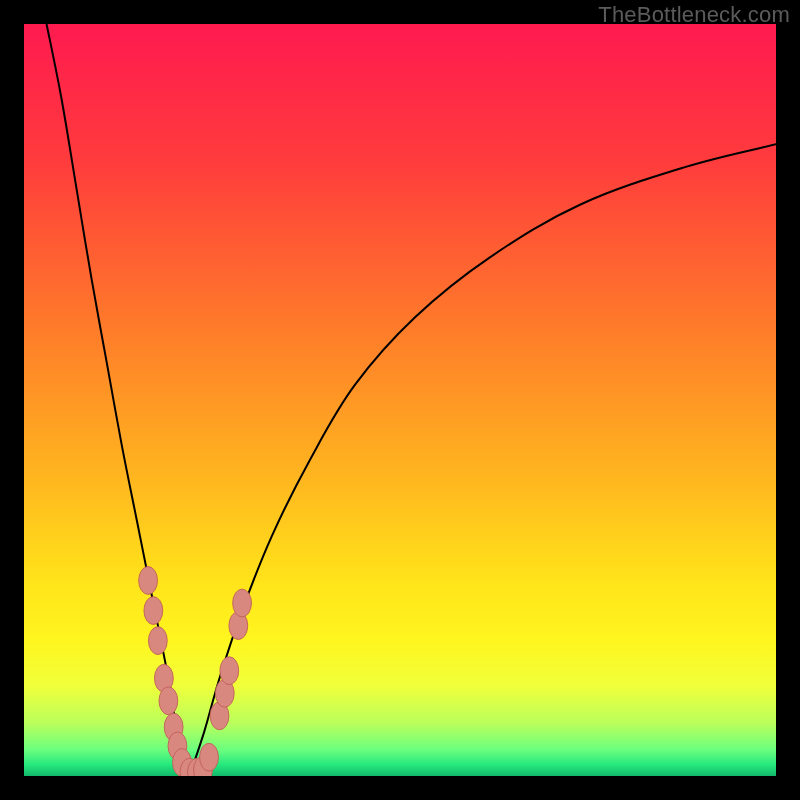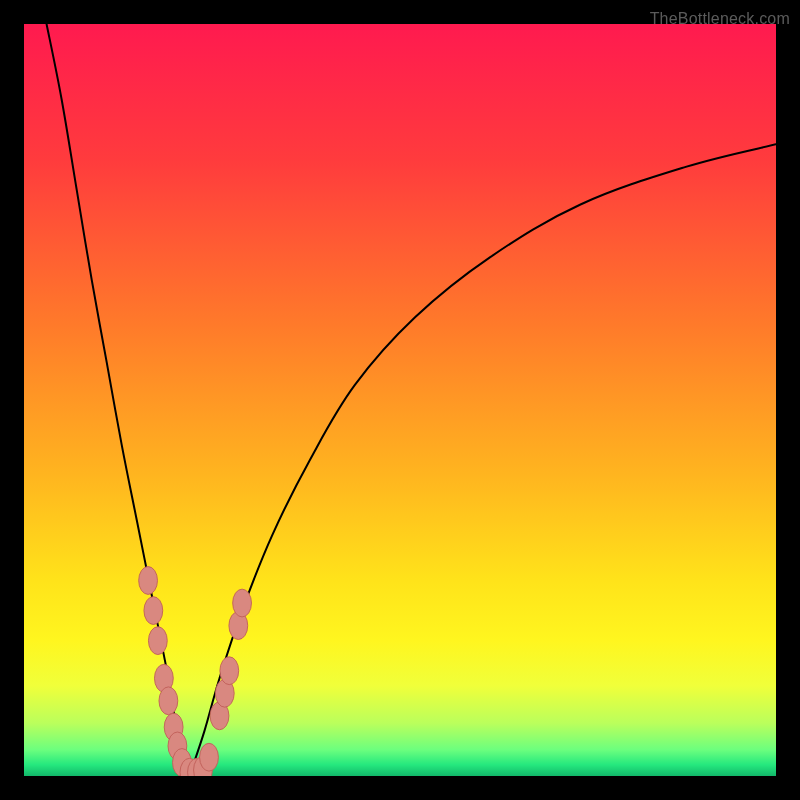--- a/index.html
+++ b/index.html
@@ -26,23 +26,23 @@
     height: 752px;
     overflow: hidden;
   }
   .gradient {
     position: absolute;
     top: 0; left: 0;
     width: 100%; height: 100%;
   }
   .watermark {
     position: absolute;
-    top: 10px;
+    top: 2px;
     right: 10px;
-    font-size: 16px;
+    font-size: 22px;
     font-weight: 500;
     color: #5b5b5b;
     letter-spacing: 0.2px;
     user-select: none;
   }
   svg.curves {
     position: absolute;
     top: 0; left: 0;
     width: 100%;
     height: 100%;

